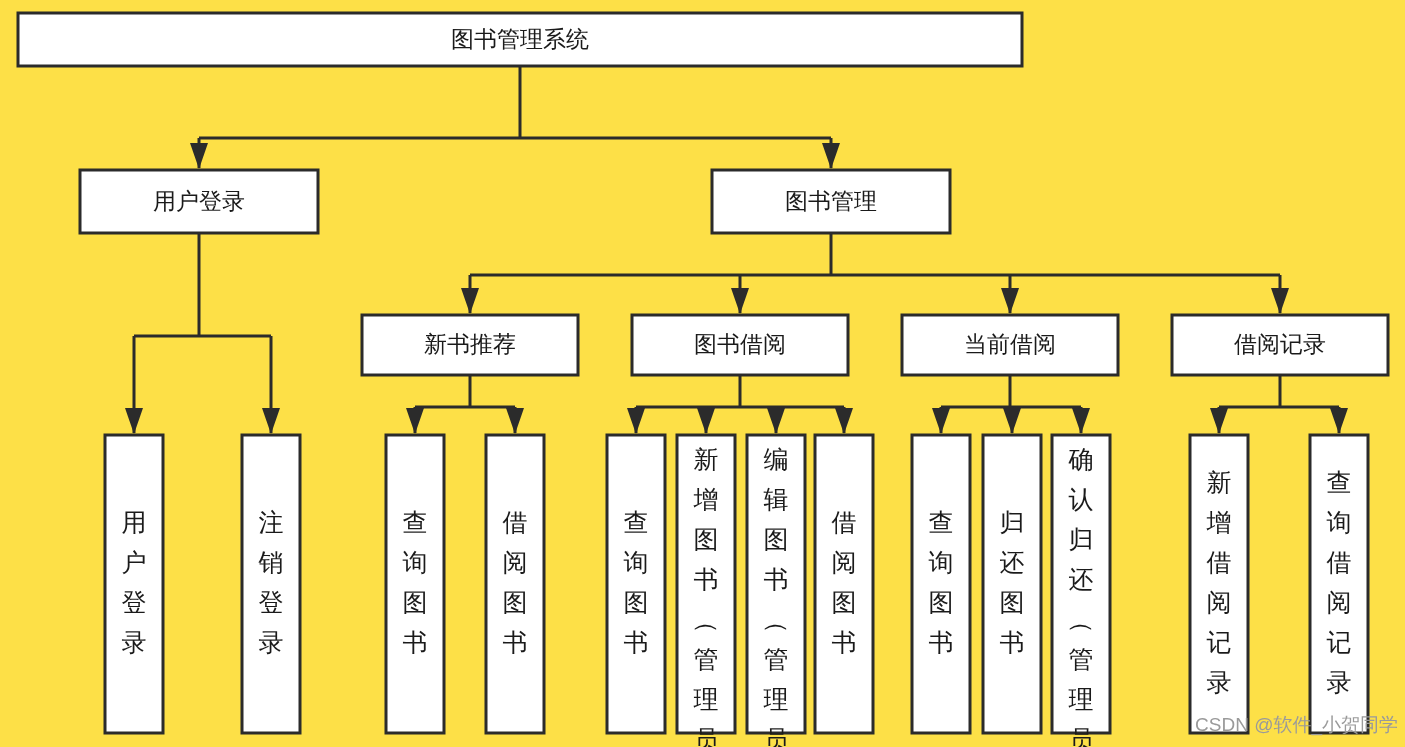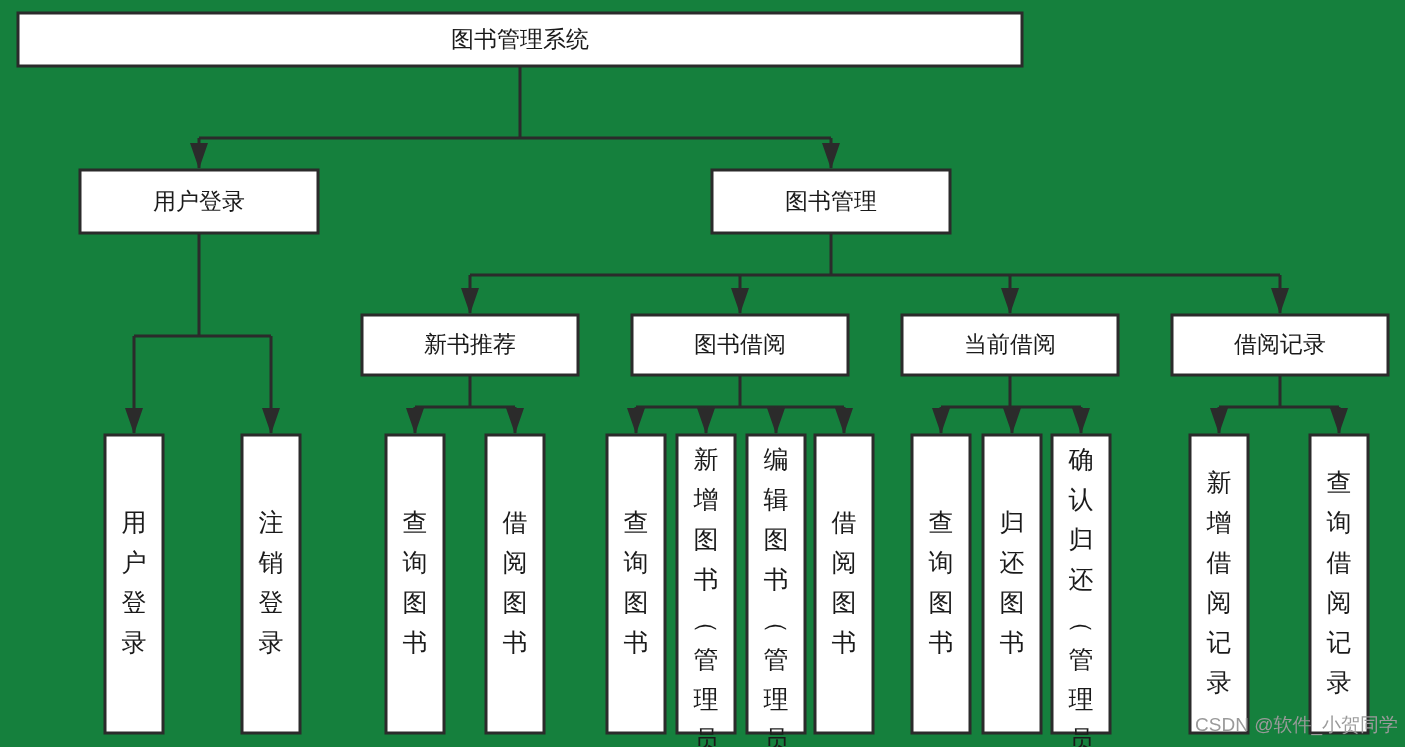--- a/index.html
+++ b/index.html
@@ -7,21 +7,21 @@
     padding: 0;
     background: #ffffff;
   }
   body {
     font-family: "Liberation Sans", "DejaVu Sans", sans-serif;
   }
   #diagram-root {
     position: relative;
     width: 1405px;
     height: 747px;
-    background: #15803d;
+    background: #fde047;
     overflow: hidden;
   }
   svg.diagram-canvas {
     position: absolute;
     left: 0;
     top: 0;
     width: 1405px;
     height: 747px;
     display: block;
   }

